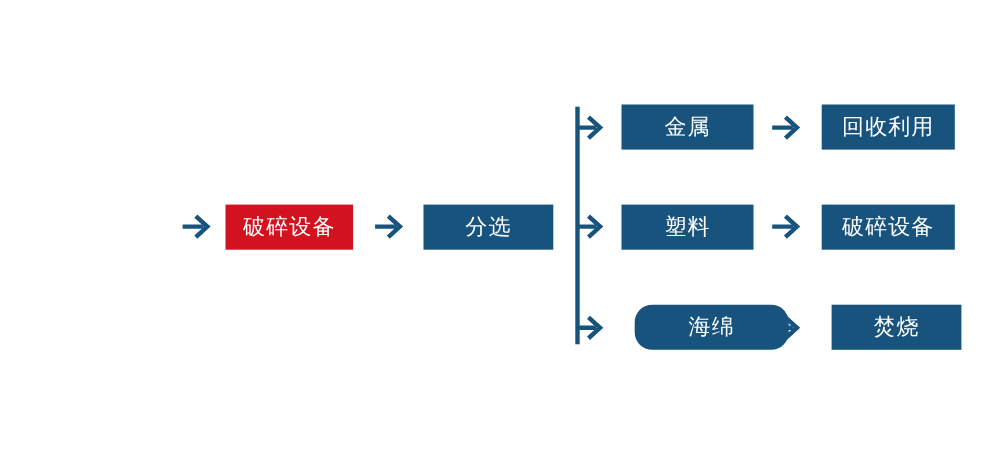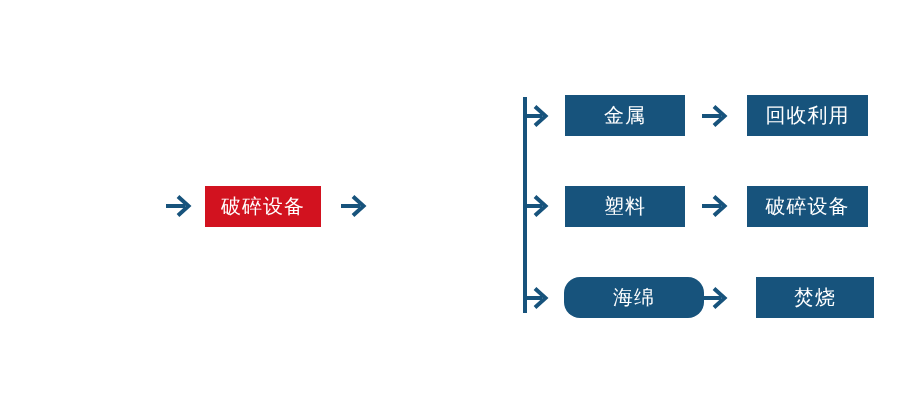--- a/index.html
+++ b/index.html
@@ -42,21 +42,21 @@
   }
   
   .n-car{left:35px;top:186px;width:118px;}
   .n-crusher{left:205px;top:186px;width:116px;}
   .n-sorting{left:385px;top:186px;width:118px;}
   
   .n-metal{left:565px;top:95px;width:120px;}
   .n-metal-res{left:747px;top:95px;width:121px;}
   .n-plastic{left:565px;top:186px;width:120px;}
   .n-plastic-res{left:747px;top:186px;width:121px;}
-  .n-sponge{left:564px;top:277px;width:140px;border-radius:16px;}
+  .n-sponge{left:577px;top:277px;width:140px;border-radius:16px;}
   .n-sponge-res{left:756px;top:277px;width:118px;}
   
   .a1{left:165px;top:194px;}
   .a2{left:340px;top:194px;}
   .am1{left:701px;top:104px;}
   .am2{left:701px;top:194px;}
   .am3{left:701px;top:286px;}
   
   .b1{left:524px;top:104px;}
   .b2{left:524px;top:194px;}
@@ -73,20 +73,21 @@
     <polyline points="13,2.5 23.5,12 13,21.5"></polyline>
   </svg>
 
   <div class="node red n-crusher">破碎设备</div>
 
   <svg class="arrow a2" width="28" height="24" viewBox="0 0 28 24">
     <line x1="1" y1="12" x2="20" y2="12"></line>
     <polyline points="13,2.5 23.5,12 13,21.5"></polyline>
   </svg>
 
+  <div class="node n-sorting">分选</div>
 
   <div class="vline"></div>
 
   <svg class="arrow b1" width="26" height="24" viewBox="0 0 26 24">
     <line x1="0" y1="12" x2="18" y2="12"></line>
     <polyline points="11,2.5 21.5,12 11,21.5"></polyline>
   </svg>
   <svg class="arrow b2" width="26" height="24" viewBox="0 0 26 24">
     <line x1="0" y1="12" x2="18" y2="12"></line>
     <polyline points="11,2.5 21.5,12 11,21.5"></polyline>

